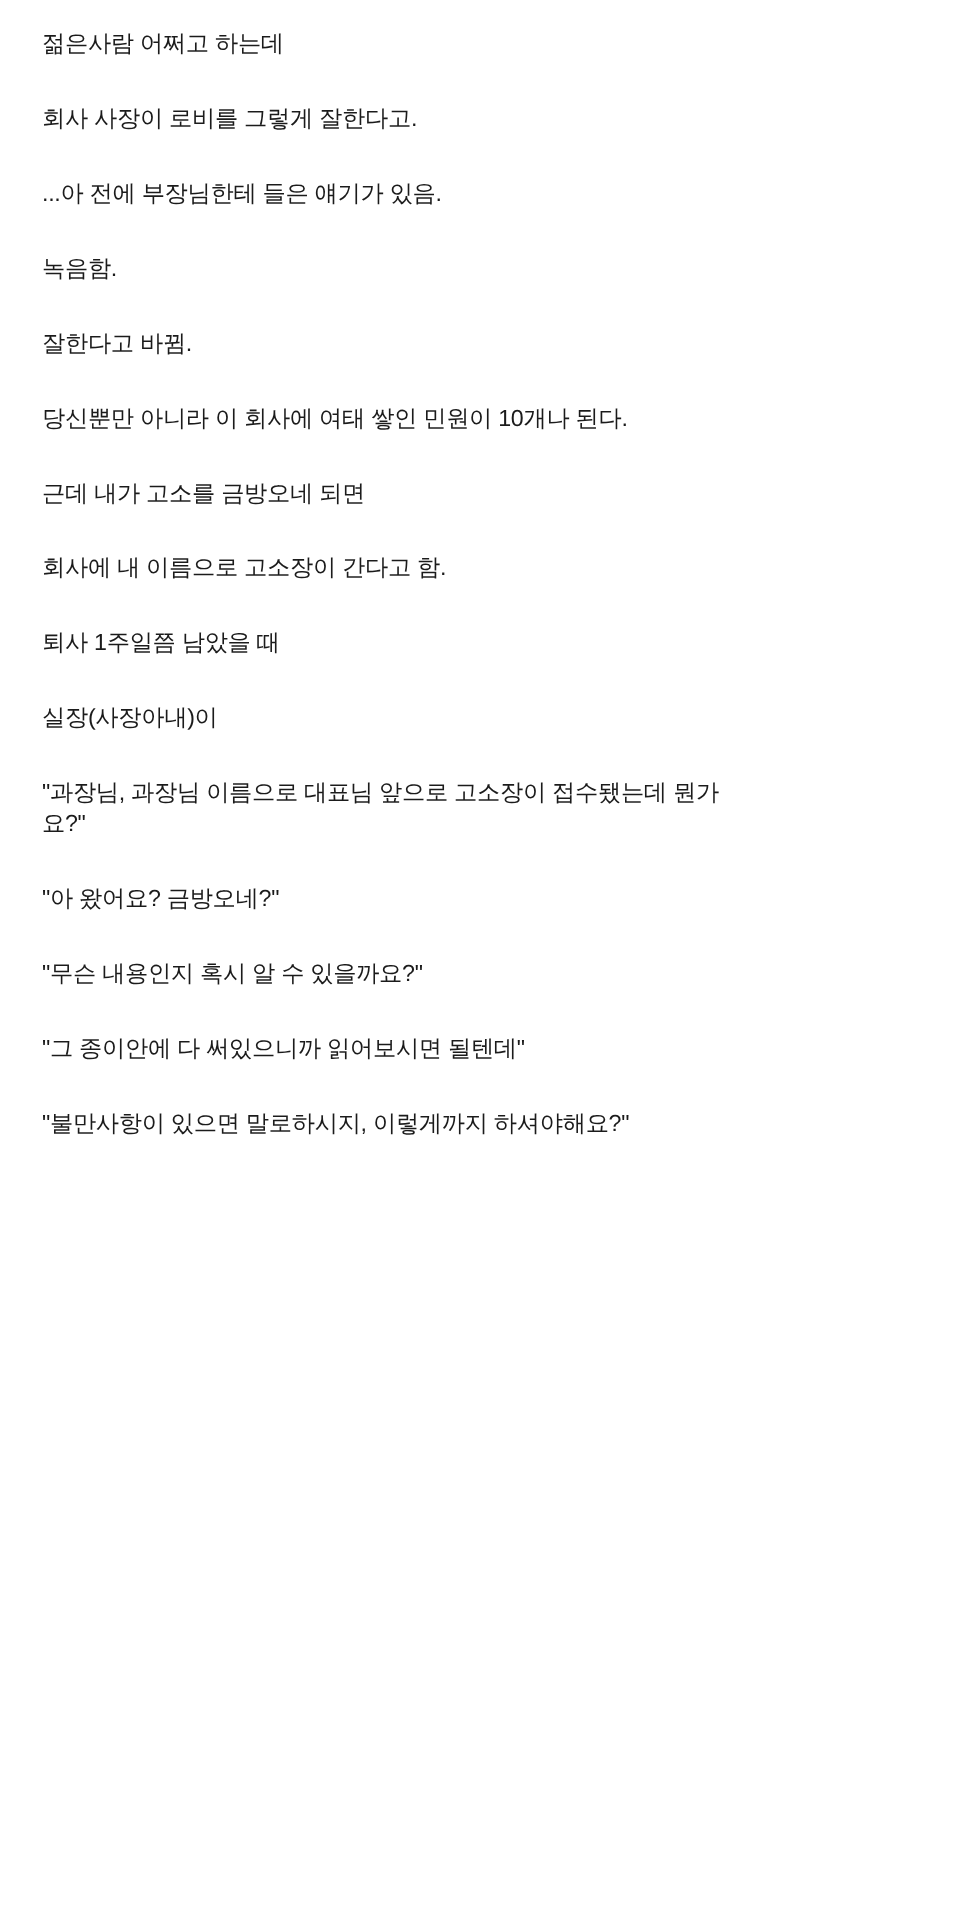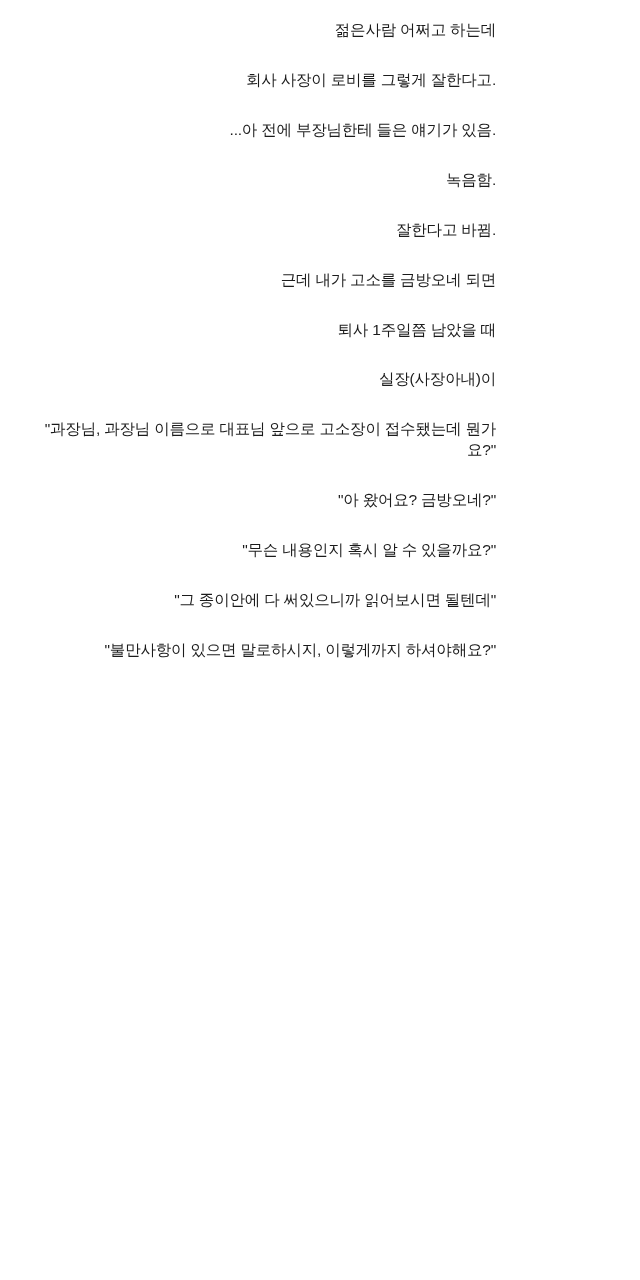--- a/index.html
+++ b/index.html
@@ -13,21 +13,20 @@
     font-family: "Liberation Sans", "DejaVu Sans", sans-serif;
     color: #1b1b1b;
     -webkit-font-smoothing: antialiased;
   }
   .page {
     width: 524px;
     min-height: 1280px;
     box-sizing: border-box;
     padding: 20px 28px 18px 28px;
     background: #ffffff;
-    text-align: right;
   }
   .para {
     font-size: 15.5px;
     line-height: 1.35;
     letter-spacing: -0.2px;
     color: #1b1b1b;
     margin: 0 0 29px 0;
     white-space: pre-wrap;
     word-break: break-word;
   }
@@ -37,21 +36,23 @@
 </style>
 </head>
 <body>
 
 <div class="page">
   <p class="para">젊은사람 어쩌고 하는데</p>
   <p class="para">회사 사장이 로비를 그렇게 잘한다고.</p>
   <p class="para">...아 전에 부장님한테 들은 얘기가 있음.</p>
   <p class="para">녹음함.</p>
   <p class="para">잘한다고 바뀜.</p>
+  <p class="para">당신뿐만 아니라 이 회사에 여태 쌓인 민원이 10개나 된다.</p>
   <p class="para">근데 내가 고소를 금방오네 되면</p>
+  <p class="para">회사에 내 이름으로 고소장이 간다고 함.</p>
   <p class="para">퇴사 1주일쯤 남았을 때</p>
   <p class="para">실장(사장아내)이</p>
   <p class="para">"과장님, 과장님 이름으로 대표님 앞으로 고소장이 접수됐는데 뭔가요?"</p>
   <p class="para">"아 왔어요? 금방오네?"</p>
   <p class="para">"무슨 내용인지 혹시 알 수 있을까요?"</p>
   <p class="para">"그 종이안에 다 써있으니까 읽어보시면 될텐데"</p>
   <p class="para">"불만사항이 있으면 말로하시지, 이렇게까지 하셔야해요?"</p>
 </div>
 
 </body></html>

